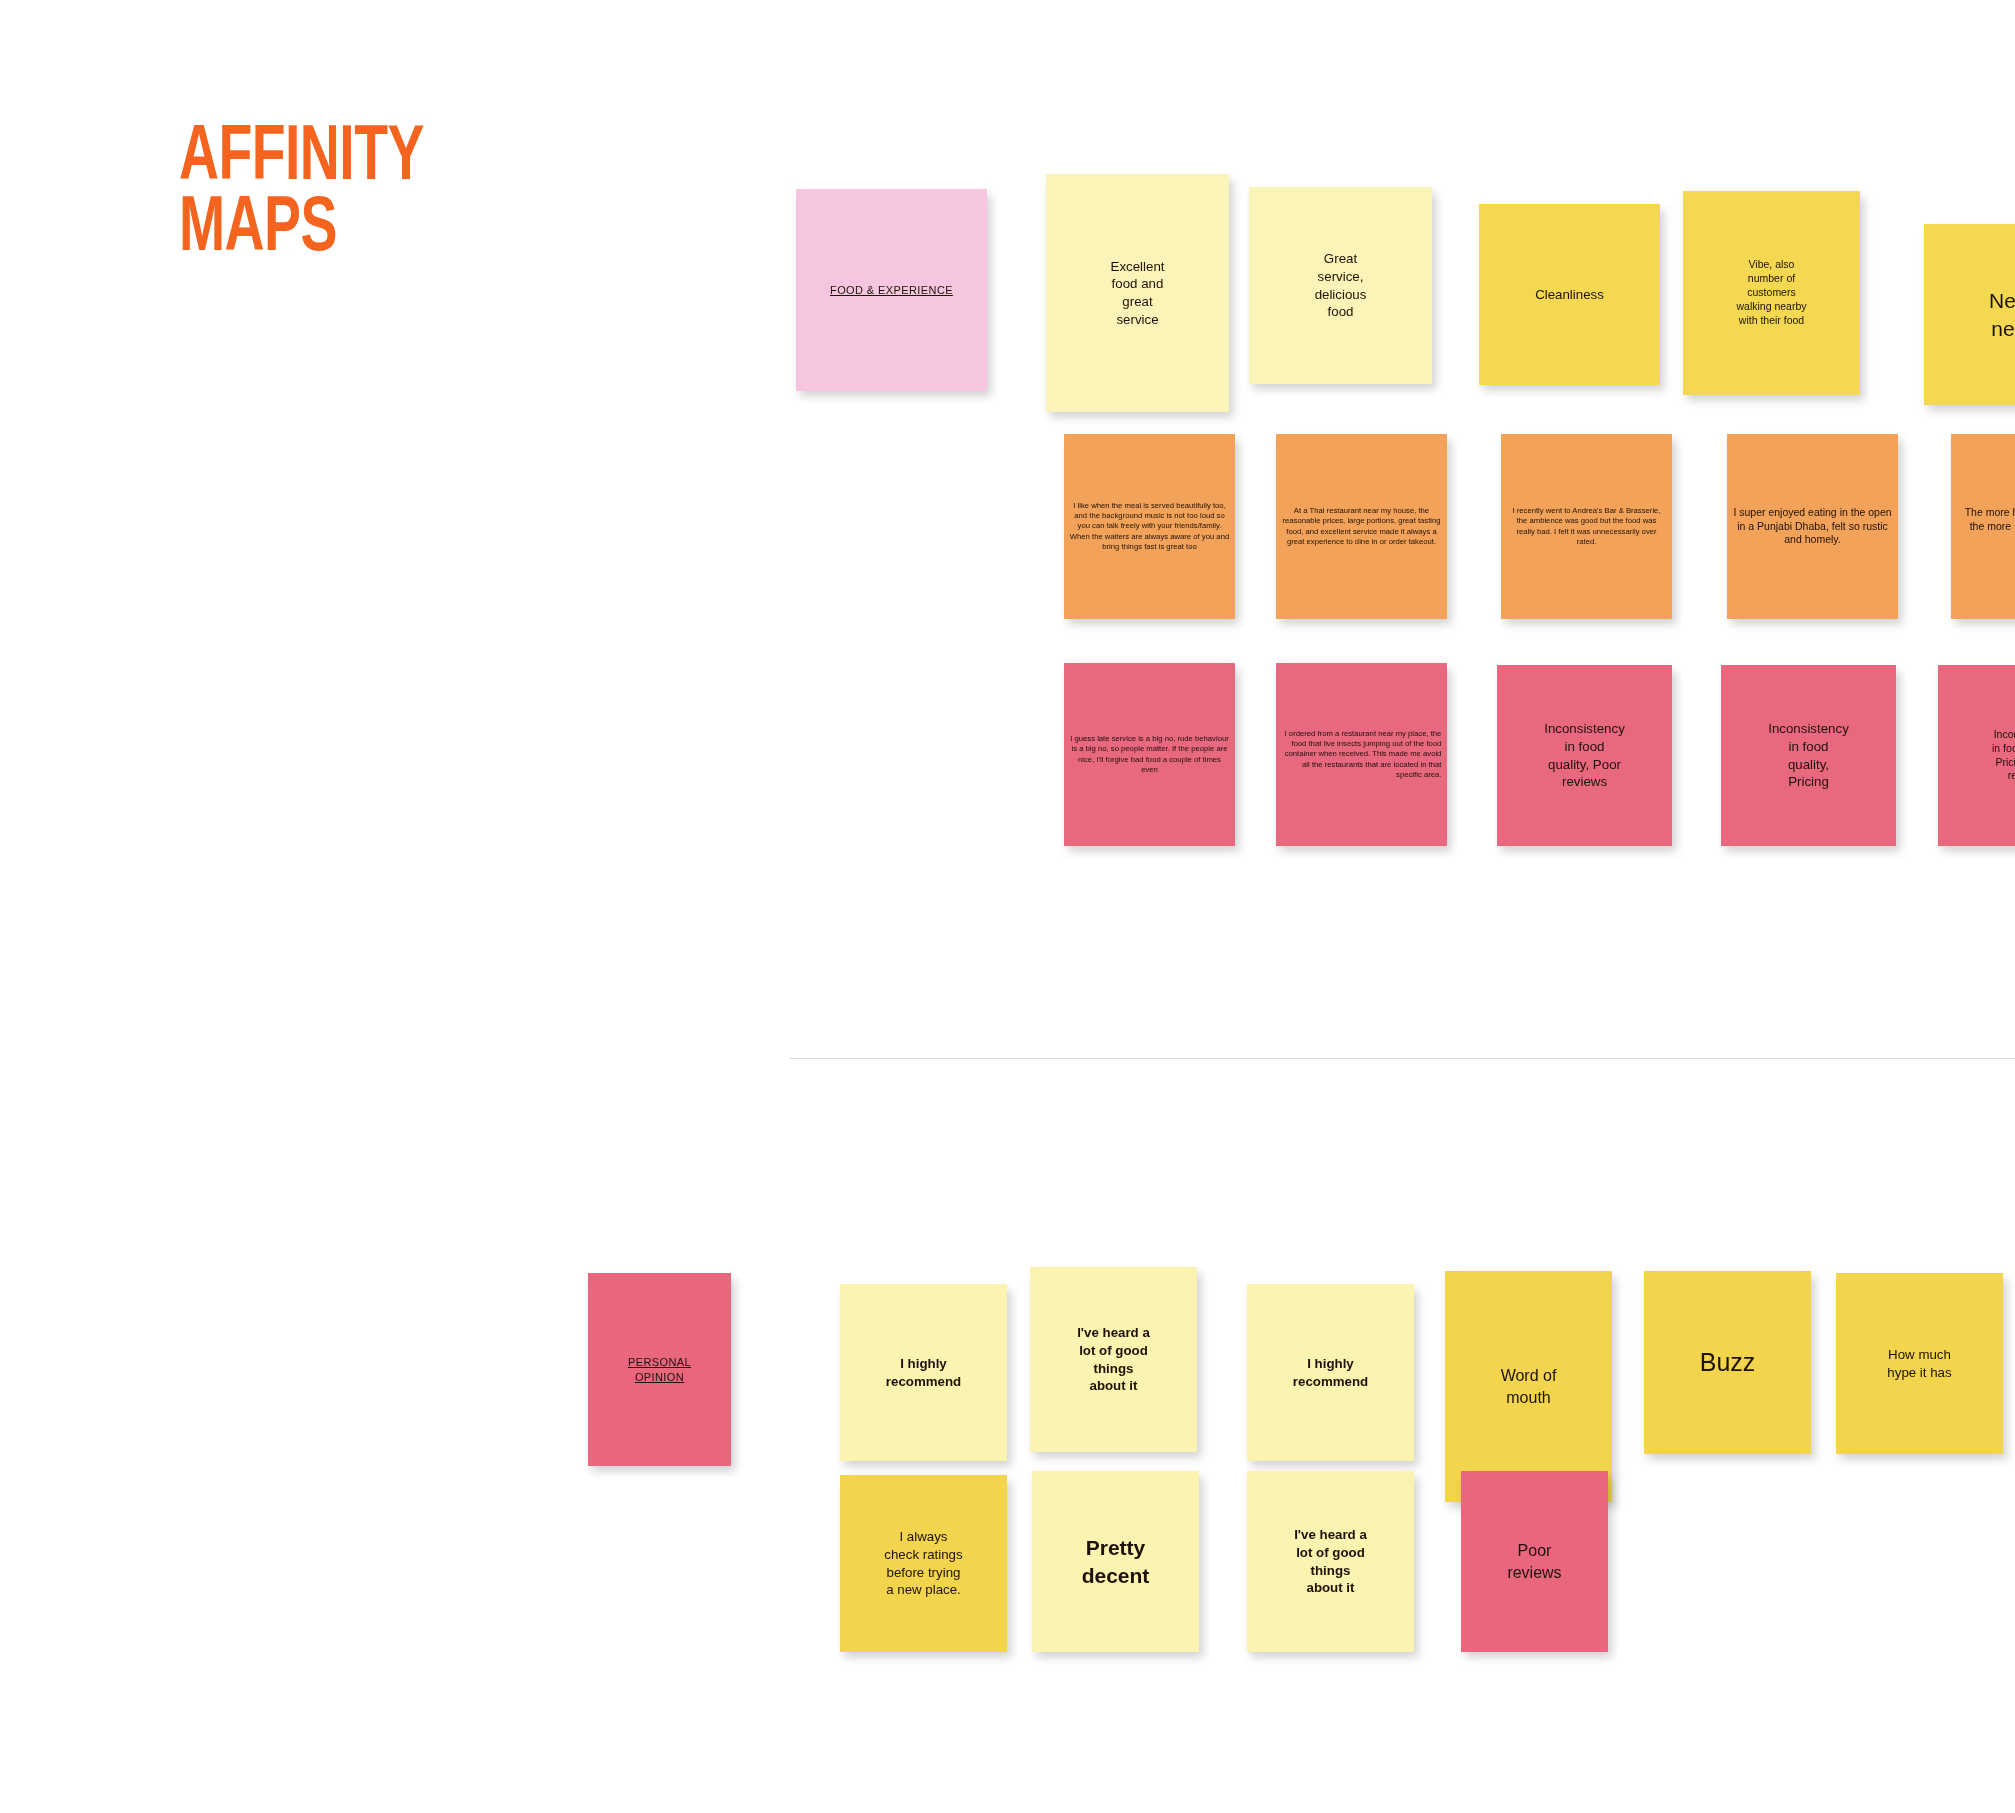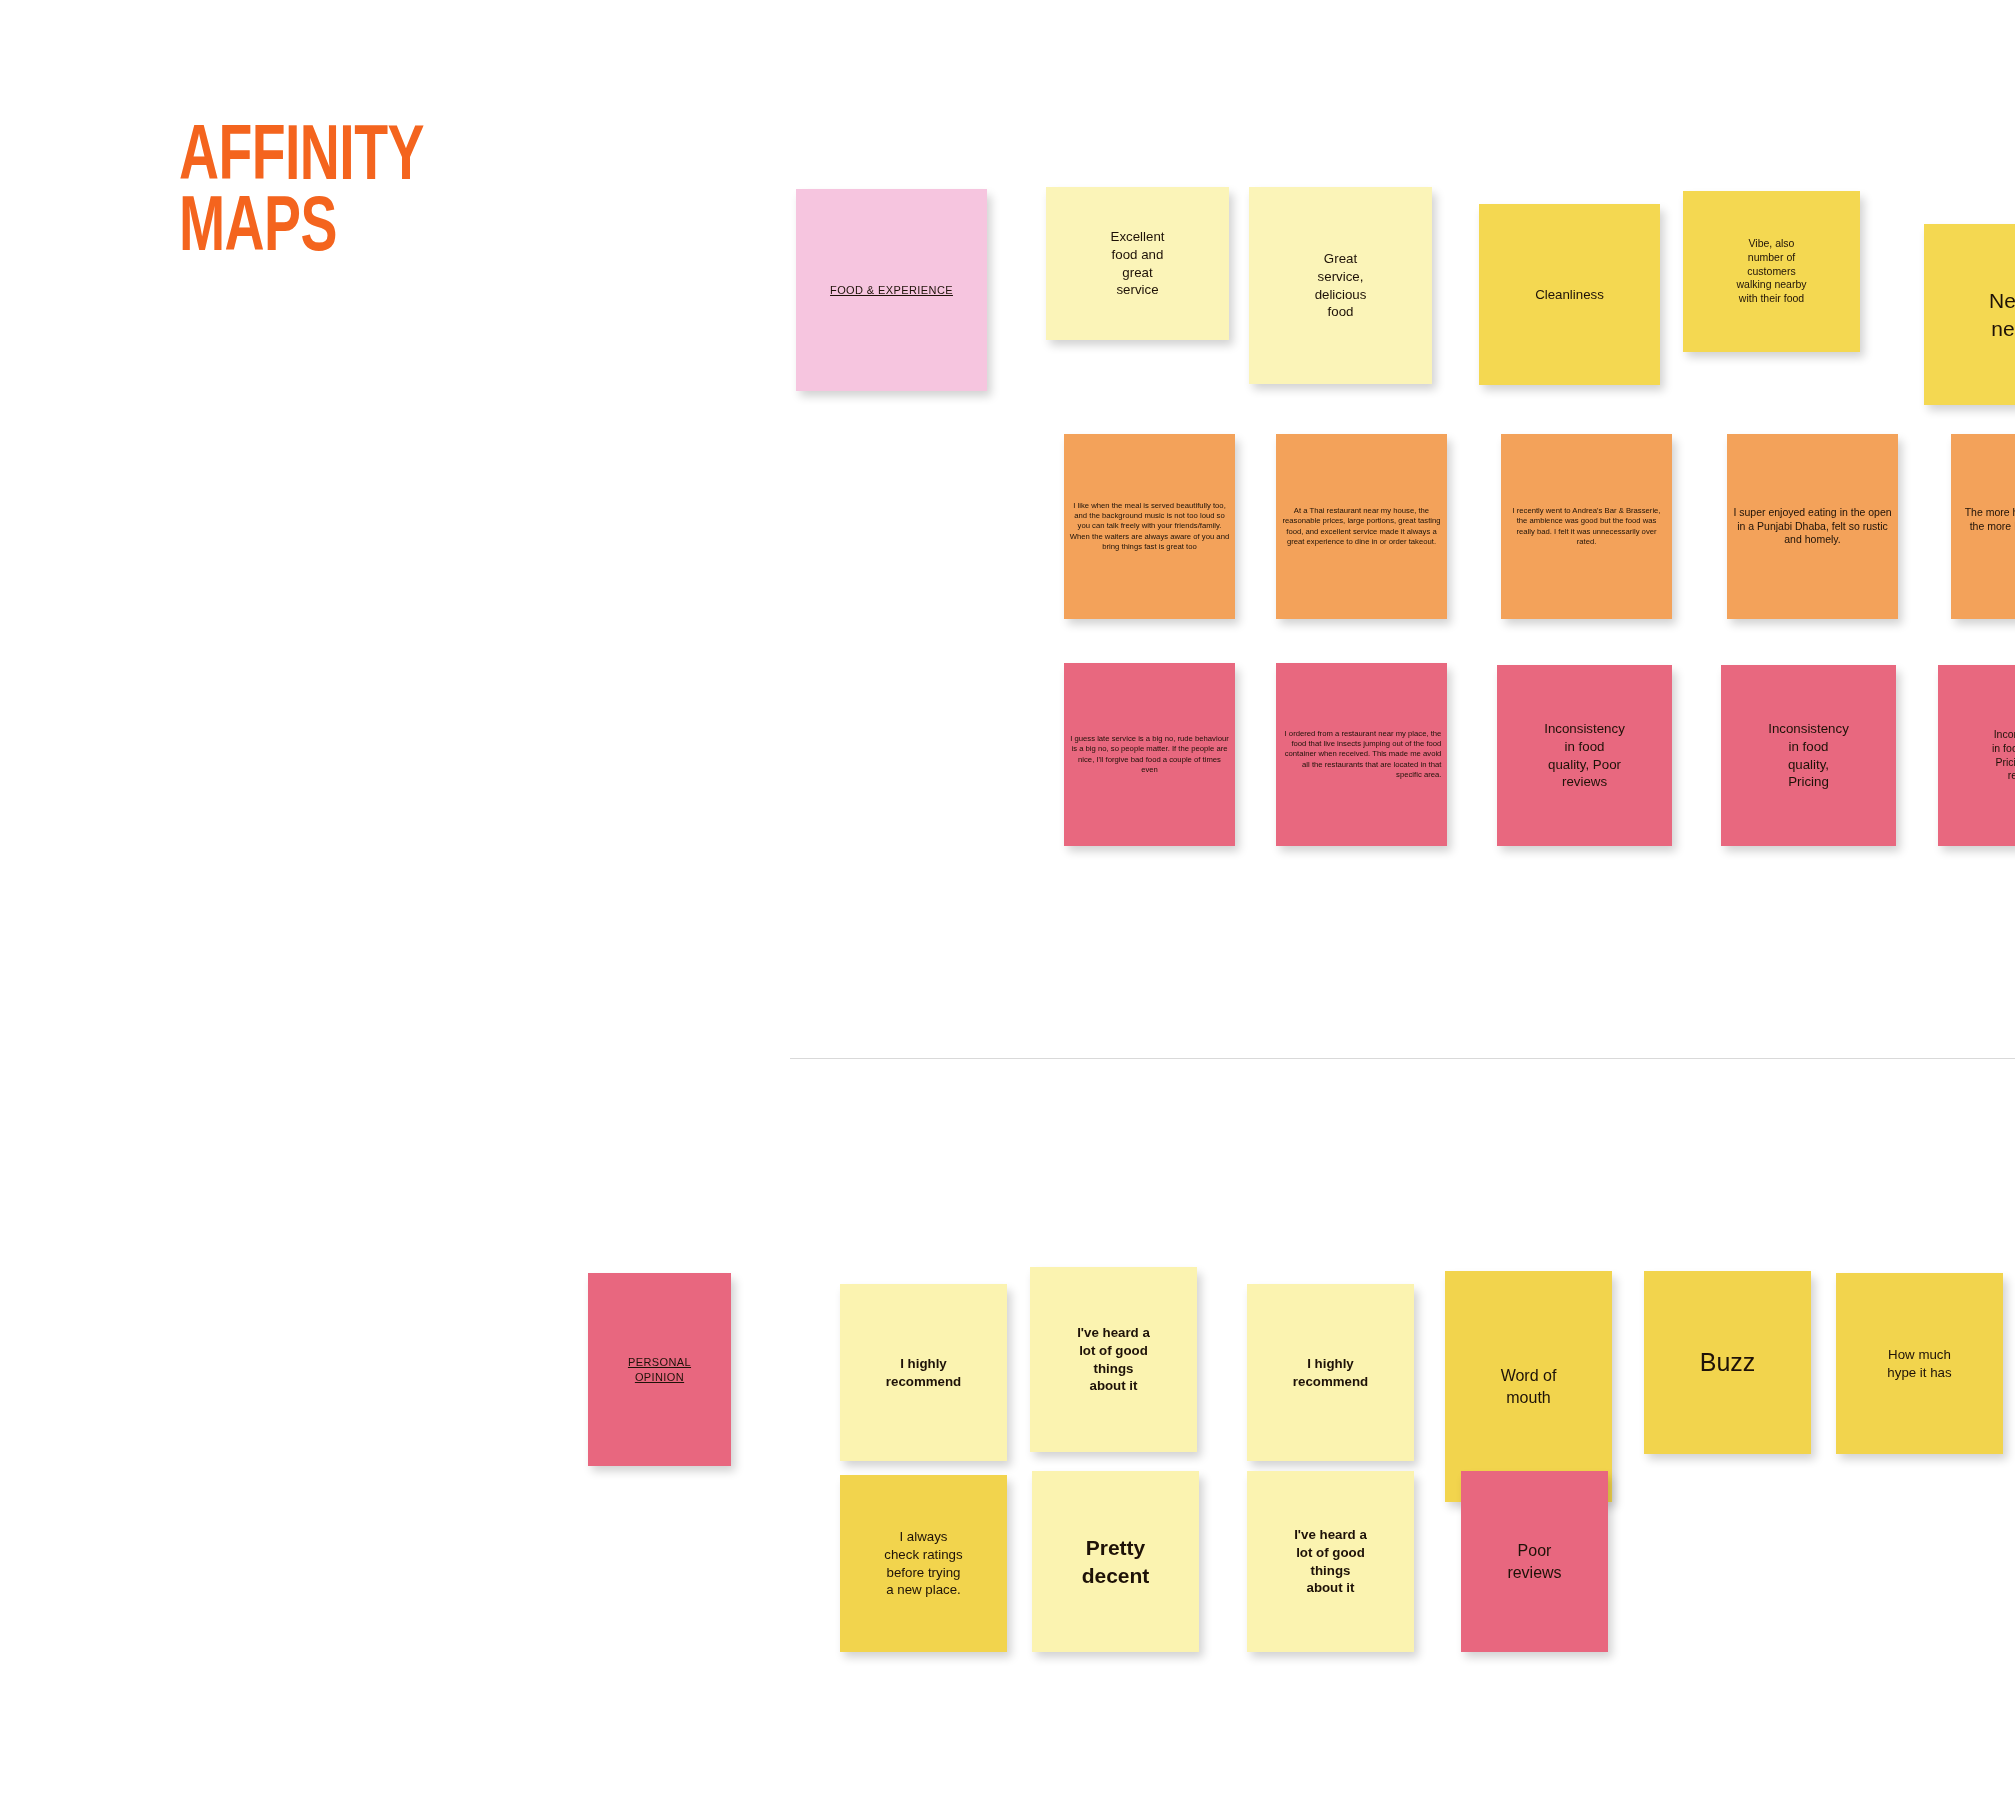--- a/index.html
+++ b/index.html
@@ -88,39 +88,39 @@
 
 <div id="board-title">AFFINITY
 MAPS</div>
 
 <div id="section-divider"></div>
 
 <div class="note c-pinklight" style="left:796px; top:189px; width:191px; height:202px;">
   <div class="txt t-cap">FOOD &amp; EXPERIENCE</div>
 </div>
 
-<div class="note c-palewash" style="left:1046px; top:187px; width:183px; height:153px;">
+<div class="note c-palewash" style="left:1046px; top:174px; width:183px; height:238px;">
   <div class="txt t-md">Excellent
 food and
 great
 service</div>
 </div>
 
 <div class="note c-palewash" style="left:1249px; top:187px; width:183px; height:197px;">
   <div class="txt t-md">Great
 service,
 delicious
 food</div>
 </div>
 
 <div class="note c-yellow" style="left:1479px; top:204px; width:181px; height:181px;">
   <div class="txt t-md">Cleanliness</div>
 </div>
 
-<div class="note c-yellow" style="left:1683px; top:191px; width:177px; height:161px;">
+<div class="note c-yellow" style="left:1683px; top:191px; width:177px; height:204px;">
   <div class="txt t-sm">Vibe, also
 number of
 customers
 walking nearby
 with their food</div>
 </div>
 
 <div class="note c-yellow" style="left:1924px; top:224px; width:179px; height:181px;">
   <div class="txt t-xl">New-
 ness</div>

